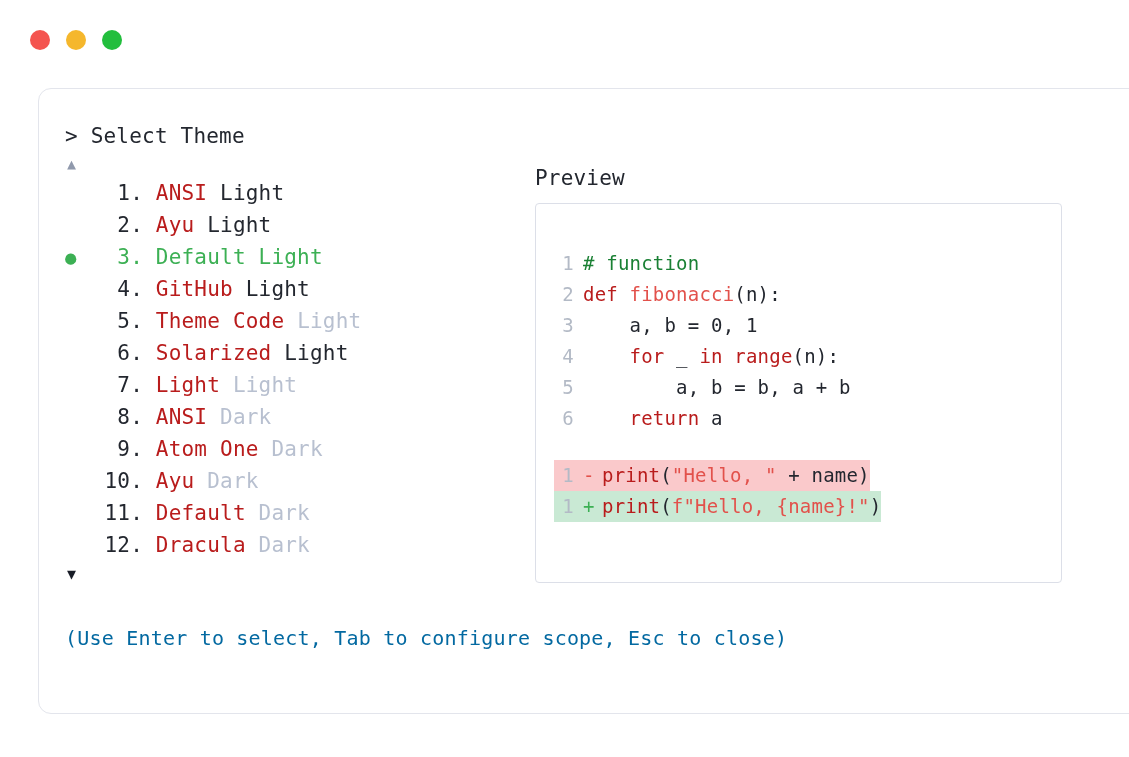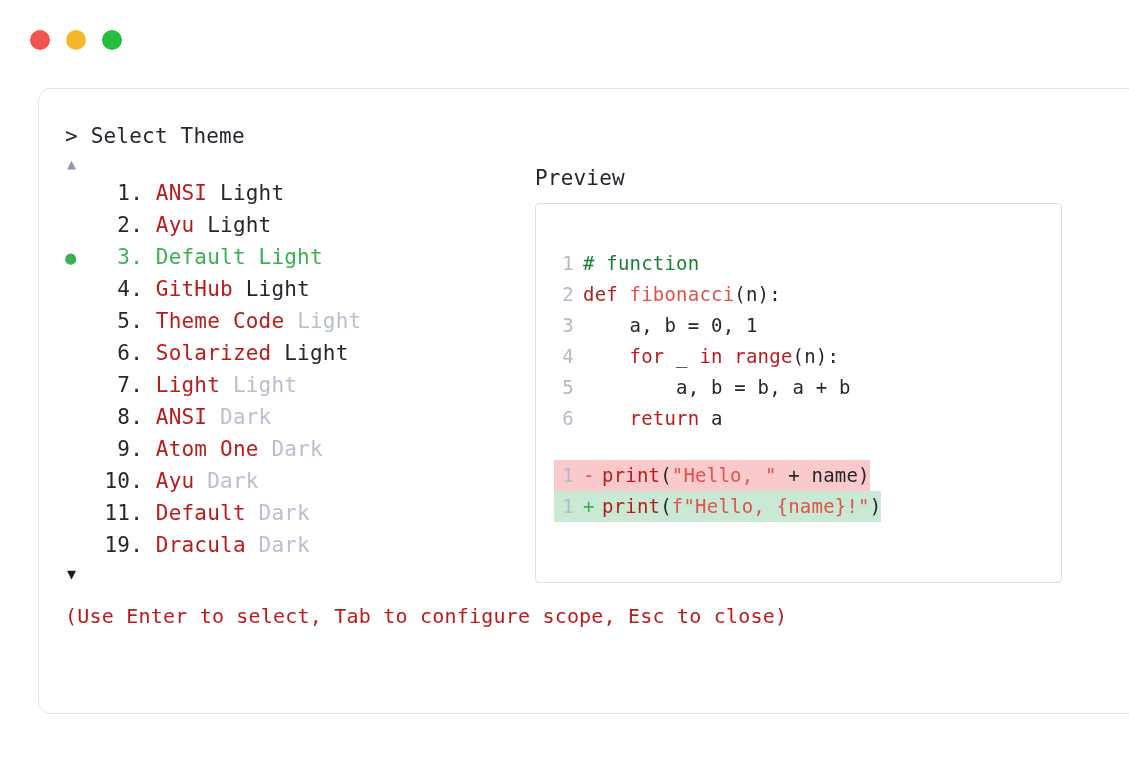--- a/index.html
+++ b/index.html
@@ -175,25 +175,25 @@
   }
   .diff-line.removed { background: #fac9cb; }
   .diff-line.added   { background: #c9e9d4; }
   .diff-line .ln { color: #b3bac6; }
   .marker { width: 10px; flex: none; margin-right: 9px; text-align: center; }
   .marker.minus { color: #e2514b; }
   .marker.plus  { color: #3cb054; }
 
   
   .hint {
-    margin-top: 14px;
+    margin-top: 36px;
     font-size: 20px;
     line-height: 30px;
     letter-spacing: 0.2px;
-    color: #b91c1c;
+    color: #0369a1;
     white-space: pre;
   }
 </style>
 </head>
 <body>
 
 <div class="titlebar">
   <span class="dot dot-red"></span>
   <span class="dot dot-amber"></span>
   <span class="dot dot-green"></span>
@@ -215,21 +215,21 @@
             <li class="theme-item"><span class="bullet-cell"></span><span class="idx-cell">2.</span><span class="name-cell"> Ayu </span><span class="suffix">Light</span></li>
             <li class="theme-item selected"><span class="bullet-cell">●</span><span class="idx-cell">3.</span><span class="name-cell"> Default </span><span class="suffix">Light</span></li>
             <li class="theme-item"><span class="bullet-cell"></span><span class="idx-cell">4.</span><span class="name-cell"> GitHub </span><span class="suffix">Light</span></li>
             <li class="theme-item"><span class="bullet-cell"></span><span class="idx-cell">5.</span><span class="name-cell"> Theme Code </span><span class="suffix muted">Light</span></li>
             <li class="theme-item"><span class="bullet-cell"></span><span class="idx-cell">6.</span><span class="name-cell"> Solarized </span><span class="suffix">Light</span></li>
             <li class="theme-item"><span class="bullet-cell"></span><span class="idx-cell">7.</span><span class="name-cell"> Light </span><span class="suffix muted">Light</span></li>
             <li class="theme-item"><span class="bullet-cell"></span><span class="idx-cell">8.</span><span class="name-cell"> ANSI </span><span class="suffix muted">Dark</span></li>
             <li class="theme-item"><span class="bullet-cell"></span><span class="idx-cell">9.</span><span class="name-cell"> Atom One </span><span class="suffix muted">Dark</span></li>
             <li class="theme-item"><span class="bullet-cell"></span><span class="idx-cell">10.</span><span class="name-cell"> Ayu </span><span class="suffix muted">Dark</span></li>
             <li class="theme-item"><span class="bullet-cell"></span><span class="idx-cell">11.</span><span class="name-cell"> Default </span><span class="suffix muted">Dark</span></li>
-            <li class="theme-item"><span class="bullet-cell"></span><span class="idx-cell">19.</span><span class="name-cell"> Dracula </span><span class="suffix muted">Dark</span></li>
+            <li class="theme-item"><span class="bullet-cell"></span><span class="idx-cell">12.</span><span class="name-cell"> Dracula </span><span class="suffix muted">Dark</span></li>
           </ul>
 
         <div class="arrow arrow-down">▼</div>
 
       </div>
 
       <div class="col-right">
 
         <div class="section-label">Preview</div>
 

